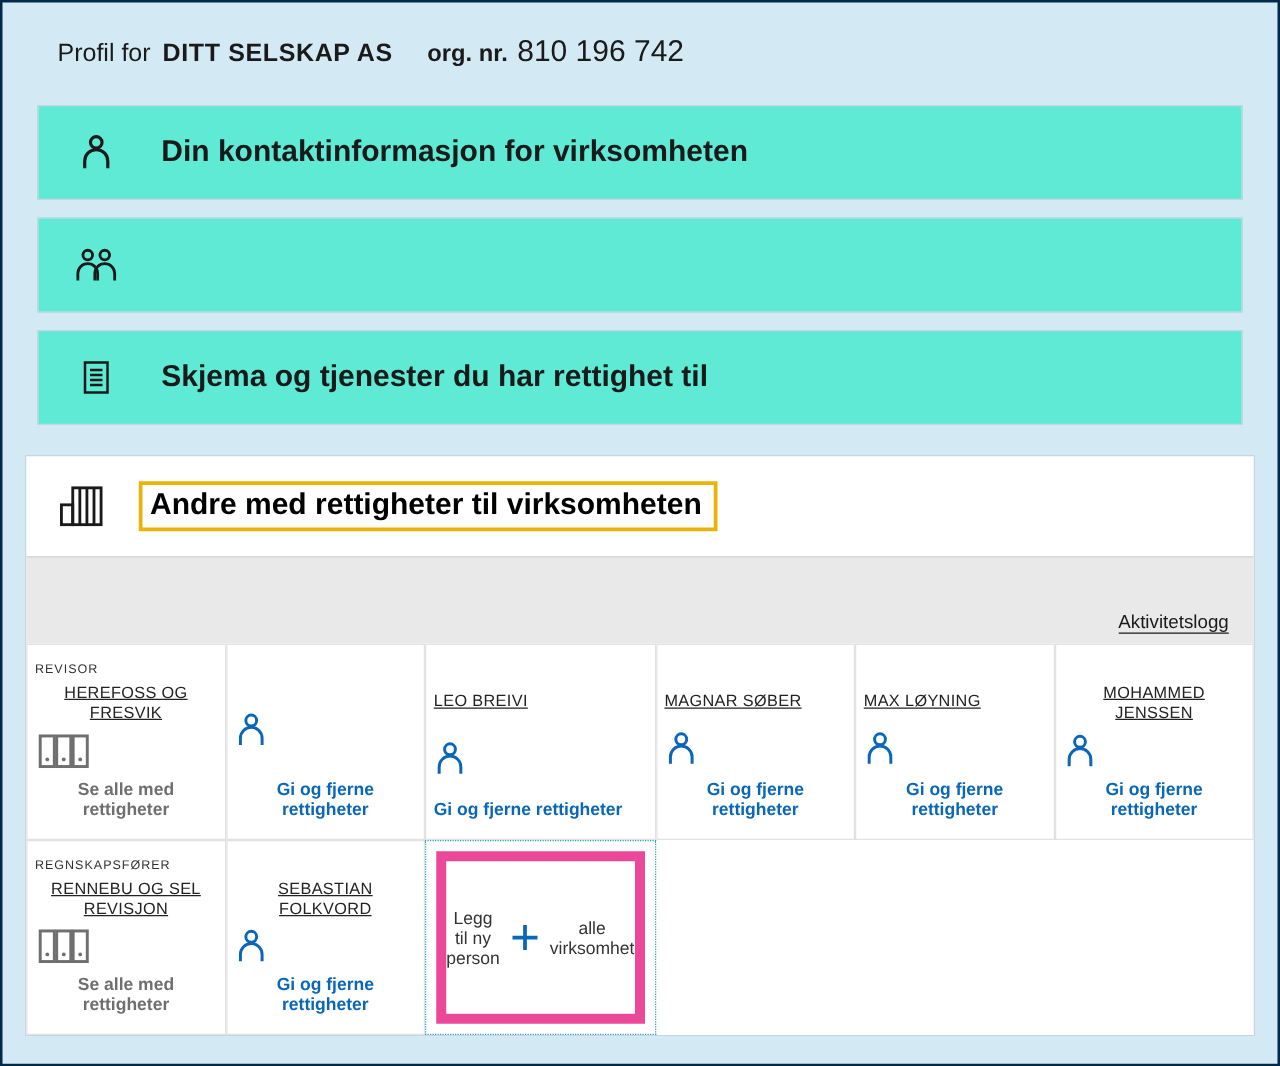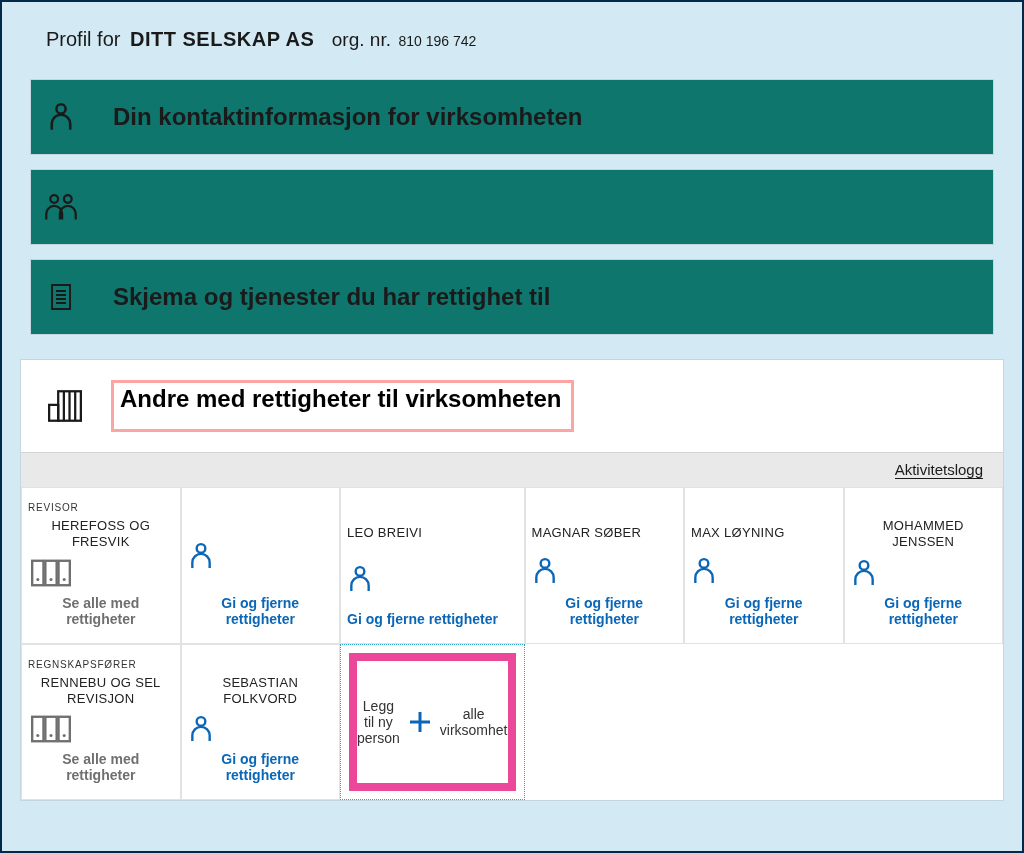--- a/index.html
+++ b/index.html
@@ -3,41 +3,41 @@
 <meta charset="utf-8">
 <style>
   * { box-sizing: border-box; margin: 0; padding: 0; }
   html, body { width: 1024px; height: 853px; font-family: Arial, Helvetica, sans-serif; }
   body { background: #d3eaf5; border: 2px solid #00294a; }
   .page { padding: 18px 20px 30px 20px; }
 
   .header-line { font-size: 20px; color: #1a1a1a; margin: 8px 0 28px 24px; }
   .header-line .lbl-prefix { font-weight: 400; }
   .header-line .company { font-weight: 700; text-transform: uppercase; letter-spacing: .5px; margin-left: 4px; }
-  .header-line .org-lbl { font-weight: 400; margin-left: 12px; font-size: 19px; text-align: right; }
-  .header-line .org-nr  { font-weight: 400; margin-left: 2px; font-size: 14px; }
+  .header-line .org-lbl { font-weight: 700; margin-left: 22px; font-size: 19px; text-align: right; }
+  .header-line .org-nr  { font-weight: 400; margin-left: 2px; font-size: 24px; }
 
   .panels { display: flex; flex-direction: column; gap: 14px; margin: 0 8px 24px 8px; }
-  .panel { display: flex; align-items: center; gap: 34px; background: #0f766e; border: 1px solid #c5d6e0; padding: 22px 12px; cursor: pointer; }
+  .panel { display: flex; align-items: center; gap: 34px; background: #5eead4; border: 1px solid #c5d6e0; padding: 22px 28px; cursor: pointer; }
   .panel .ico { width: 36px; display: flex; justify-content: center; color: #1a1a1a; }
   .panel .txt { font-size: 24px; font-weight: 600; color: #1a1a1a; }
 
   .section { background: #fff; border: 1px solid #c5d6e0; margin: 0 -2px; }
   .section-head { display: flex; align-items: center; gap: 22px; padding: 20px 24px; }
   .section-head .ico { width: 44px; color: #1a1a1a; }
-  .section-head .title-box { border: 3px solid #fca5a5; padding: 2px 10px 16px 6px; }
+  .section-head .title-box { border: 3px solid #eab308; padding: 2px 10px 4px 6px; }
   .section-head .title { font-size: 24px; font-weight: 600; }
 
   .toolbar { background: #e9e9e9; display: flex; justify-content: flex-end; padding: 8px 20px; border-top: 1px solid #d4d4d4; }
-  .toolbar a { font-size: 15px; color: #1a1a1a; text-decoration: none; border-bottom: 1px solid #1a1a1a; cursor: pointer; }
+  .toolbar a { font-size: 15px; color: #1a1a1a; text-decoration: none; border-bottom: 1px solid #1a1a1a; cursor: pointer; margin-top: 35px; }
 
   .grid { display: grid; grid-template-columns: repeat(6, 1fr); }
   .cell { border: 1px solid #e2e2e2; display: flex; flex-direction: column; align-items: flex-start; justify-content: flex-start; text-align: center; padding: 14px 6px 16px 6px; min-height: 150px; cursor: pointer; background: #fff; }
   .cell .role { font-size: 10px; letter-spacing: .8px; color: #333; text-transform: uppercase; margin-bottom: 4px; min-height: 12px; }
-  .cell .nm { font-size: 13px; color: #222; text-transform: uppercase; letter-spacing: .3px; line-height: 1.25; min-height: 30px; display: flex; align-items: center; }
+  .cell .nm { font-size: 13px; color: #222; text-transform: uppercase; letter-spacing: .3px; line-height: 1.25; min-height: 30px; display: flex; align-items: center; text-decoration: underline; }
   .cell .mid { flex: 1; display: flex; align-items: center; justify-content: center; margin: 6px 0; }
   .cell .lnk { font-size: 14px; font-weight: 700; color: #0a66b6; }
   .cell .lnk.grey { color: #6f6f6f; font-weight: 600; }
 
   .cell.add { border: 1px dotted #2aa3c9; padding: 8px; }
   .add-inner { border: 8px solid #ec4899; width: 100%; height: 100%; display: flex; flex-direction: row; align-items: center; justify-content: center; gap: 6px; }
   .add-inner .l1, .add-inner .l2 { font-size: 14px; color: #333; }
   .add-inner .plus { color: #0a66b6; }
 
   svg { display: block; }

